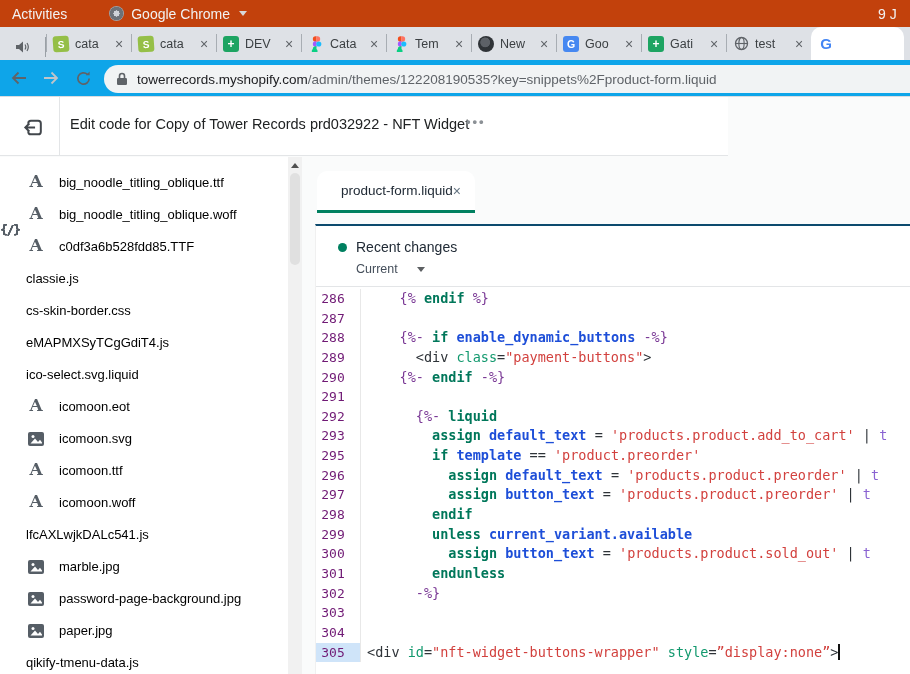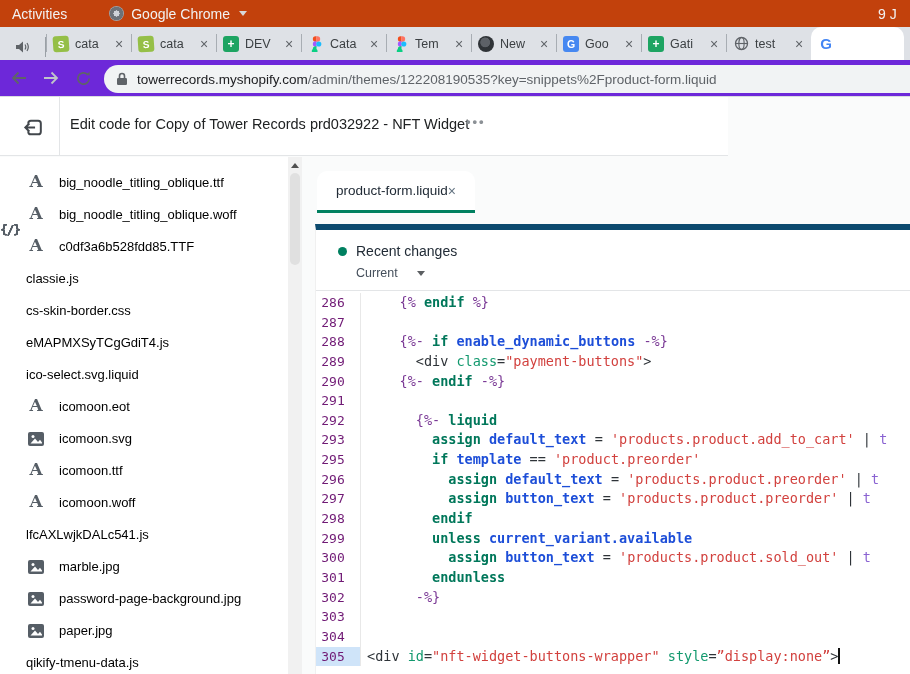--- a/index.html
+++ b/index.html
@@ -36,21 +36,21 @@
   .tab.translate .icon-translate { display:flex; }
   .tab.globe .icon-globe { display:flex; }
   .tab.google .icon-google { display:flex; }
   .icon-shopify { background:#95bf47; border-radius:3px; color:#fff; font-size:10px; font-weight:bold; transform:rotate(-4deg); }
   .icon-sheets { background:#1da462; border-radius:3px; color:#fff; font-size:12px; font-weight:bold; }
   .icon-dark { background:radial-gradient(circle at 45% 40%, #5d6167 0 35%, #2f3337 40% 100%); border-radius:50%; }
   .icon-translate { background:#4688f1; border-radius:3px; color:#fff; font-size:10.5px; font-weight:bold; }
   .icon-google { color:#4285f4; font-weight:bold; font-size:15px; }
 
   
-  .toolbar { position:absolute; top:60px; left:0; width:910px; height:37px; background:#6d28d9;
+  .toolbar { position:absolute; top:60px; left:0; width:910px; height:37px; background:#0ea5e9;
              border-bottom:1px solid #dadce0; display:flex; align-items:center; }
   .nav-btn { width:26px; height:26px; display:flex; align-items:center; justify-content:center; margin-left:6px; }
   .omnibox { position:absolute; left:104px; right:-14px; top:5px; height:28px; background:#f1f3f4;
              border-radius:14px; display:flex; align-items:center; padding-left:12px; gap:9px; }
   .url { font-size:13.5px; white-space:nowrap; overflow:hidden; }
   .url .u-domain { color:#202124; }
   .url .u-path { color:#5f6368; }
 
   
   .app-header { position:absolute; top:97px; left:0; width:728px; height:59px; background:#fff;
@@ -72,24 +72,24 @@
   .ficon.image .gi-image { display:inline-block; vertical-align:middle; }
   .sb-scroll { position:absolute; right:0; top:0; width:14px; bottom:0; background:#f1f1f1; }
   .sb-up { position:absolute; top:6px; left:3px; width:0; height:0;
            border-left:4px solid transparent; border-right:4px solid transparent; border-bottom:5px solid #505050; }
   .sb-thumb { position:absolute; top:16px; left:2px; width:10px; height:92px; background:#e0e0e0; border-radius:5px; }
 
   
   .main { position:absolute; top:157px; left:302px; right:0; bottom:0; background:#fafbfb; }
   .editor-tab { position:absolute; left:15px; top:14px; width:158px; height:42px; background:#fff;
                 border-radius:10px 10px 0 0; border-bottom:3px solid #008060;
-                display:flex; align-items:center; padding:0 14px; justify-content:center; }
+                display:flex; align-items:center; padding:0 14px; justify-content:flex-end; }
   .editor-tab .et-label { font-size:13.5px; color:#212b36; }
   .editor-tab .et-x { color:#637381; font-size:14px; }
-  .panel { position:absolute; left:13px; top:67px; right:0; bottom:0; background:#fff; border-top:6px solid #0c4a6e;
+  .panel { position:absolute; left:13px; top:67px; right:0; bottom:0; background:#fff; border-top:2px solid #0c4a6e;
            border-left:1px solid #f0f0f0; }
   .recent { height:61px; border-bottom:1px solid #e3e5e7; padding:13px 0 0 22px; }
   .recent-row { display:flex; align-items:center; gap:9px; }
   .dot { width:9px; height:9px; border-radius:50%; background:#008060; }
   .recent-label { font-size:14px; color:#212b36; }
   .version-row { display:flex; align-items:center; gap:19px; margin:7px 0 0 18px; }
   .version-label { font-size:12.5px; color:#454f5b; }
   .v-caret { width:0; height:0; border-left:4.5px solid transparent; border-right:4.5px solid transparent;
              border-top:5px solid #5c5f62; }
 

